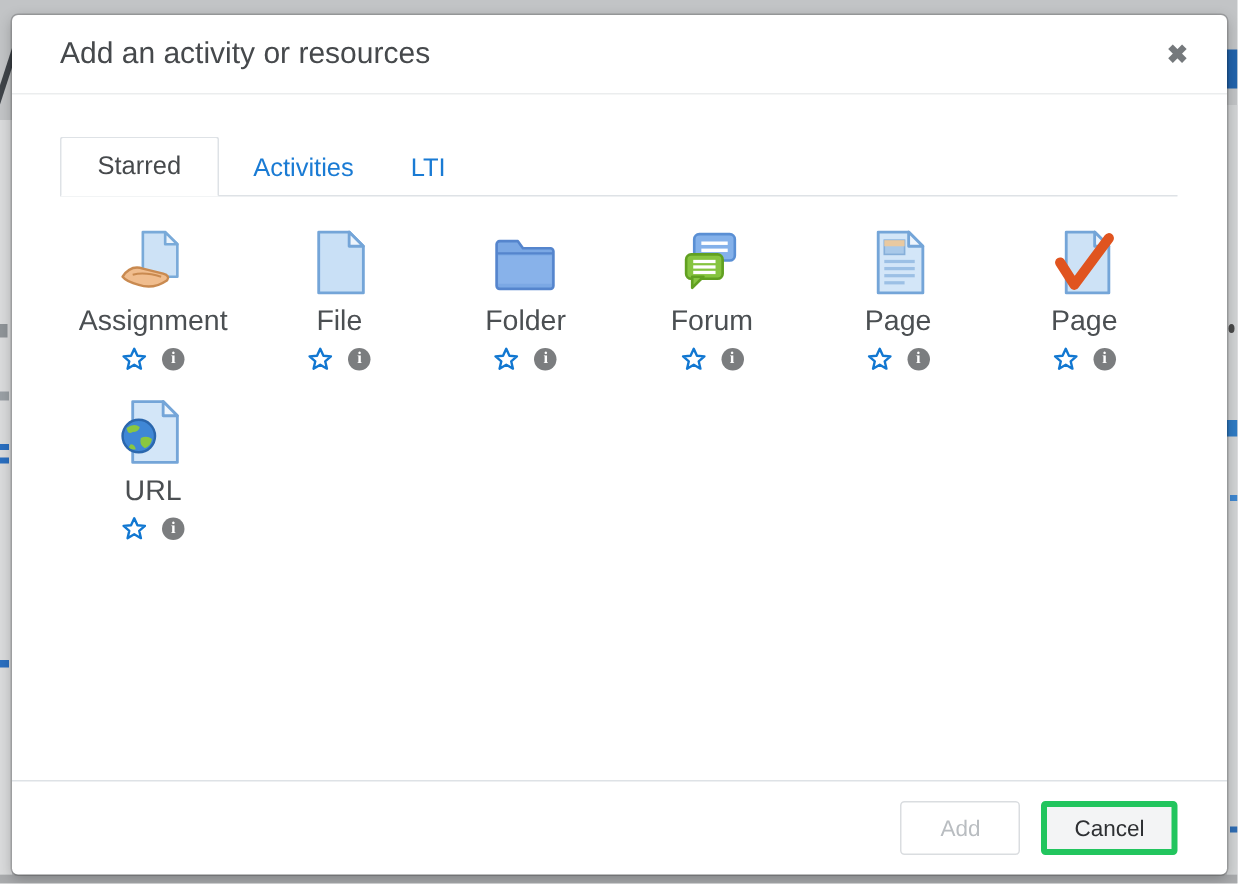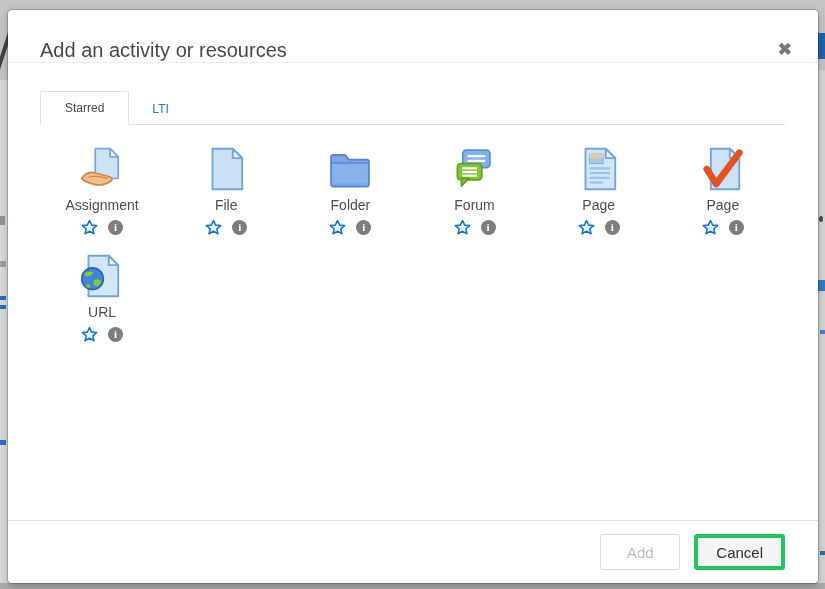--- a/index.html
+++ b/index.html
@@ -28,21 +28,21 @@
 
   
   .modal {
     position:absolute; left:8px; top:10px; width:810px; height:573px;
     background:#ffffff; border-radius:4px;
     box-shadow:0 0 0 1px rgba(0,0,0,0.18), 0 3px 9px rgba(0,0,0,0.25);
     display:flex; flex-direction:column;
   }
   .modal-header {
     height:53px; flex:0 0 53px;
-    display:flex; align-items:flex-end;
+    display:flex; align-items:center;
     padding:0 24px 0 32px;
     border-bottom:1px solid #ebedee;
   }
   .modal-title { font-size:20px; color:#46494c; font-weight:400; flex:1; }
   .close-btn {
     background:none; border:none; cursor:pointer;
     font-size:17px; font-weight:700; color:#75797c; line-height:1;
     padding:4px 2px;
   }
   .modal-body { flex:1 1 auto; padding:0 33px 0 32px; }
@@ -62,39 +62,39 @@
     display:inline-flex; cursor:pointer;
   }
 
   .tabs {
     margin-top:28px;
     display:flex; align-items:flex-end;
     border-bottom:1px solid #dee2e6;
     list-style:none;
   }
   .tab {
-    font-size:12px; padding:9px 15px; margin-bottom:-1px;
+    font-size:17px; padding:9px 15px; margin-bottom:-1px;
     color:#1a7bd4; cursor:pointer; white-space:nowrap;
   }
   .tab + .tab { margin-left:8px; }
   .tab.active {
     color:#46494c; background:#fff;
     border:1px solid #dee2e6; border-bottom:1px solid #ffffff;
     border-radius:2px 2px 0 0;
     padding:9px 24px;
   }
 
   .grid { display:flex; flex-wrap:wrap; padding-top:17px; }
   .cell {
     width:16.666%; text-align:center; cursor:pointer;
     margin-bottom:12px;
     display:flex; flex-direction:column; align-items:center;
   }
   .act-icon { height:50px; display:flex; align-items:flex-end; justify-content:center; margin-bottom:5px; }
-  .act-label { font-size:14px; color:#4b4f52; line-height:1.25; }
+  .act-label { font-size:19px; color:#4b4f52; line-height:1.25; }
   .act-actions { margin-top:4px; display:flex; align-items:center; gap:10px; height:18px; }
   .star-icon { display:inline-flex; cursor:pointer; }
   .info-icon {
     width:15px; height:15px; border-radius:50%;
     background:#7b7d7f; color:#ffffff;
     font-family:"Liberation Serif", serif;
     font-weight:700; font-size:11px; line-height:15px;
     display:inline-block; cursor:pointer;
   }
 
@@ -134,20 +134,21 @@
   <div class="modal-header">
     <div class="modal-title">Add an activity or resources</div>
     <button class="close-btn">✖</button>
   </div>
 
   <div class="modal-body">
 
 
     <ul class="tabs">
       <li class="tab active">Starred</li>
+      <li class="tab">Activities</li>
       <li class="tab">LTI</li>
     </ul>
 
     <div class="grid">
 
       <div class="cell">
         <span class="act-icon">
           <svg viewBox="0 0 34 34" width="46" height="46">
             <path d="M12 2 h11 l6 6 v16 h-17 z" fill="#cde2f6" stroke="#79aad9" stroke-width="1.3" stroke-linejoin="round"></path>
             <path d="M23 2 v6 h6 z" fill="#eef5fc" stroke="#79aad9" stroke-width="1.3" stroke-linejoin="round"></path>

